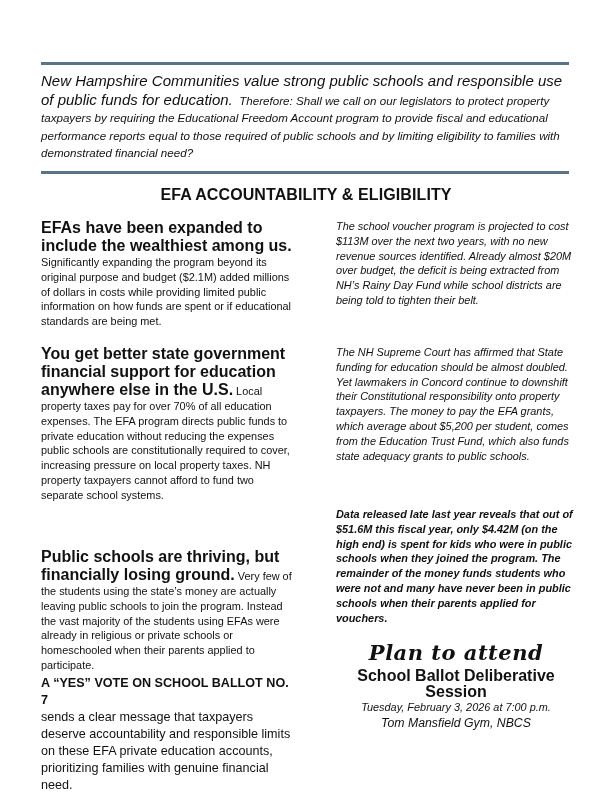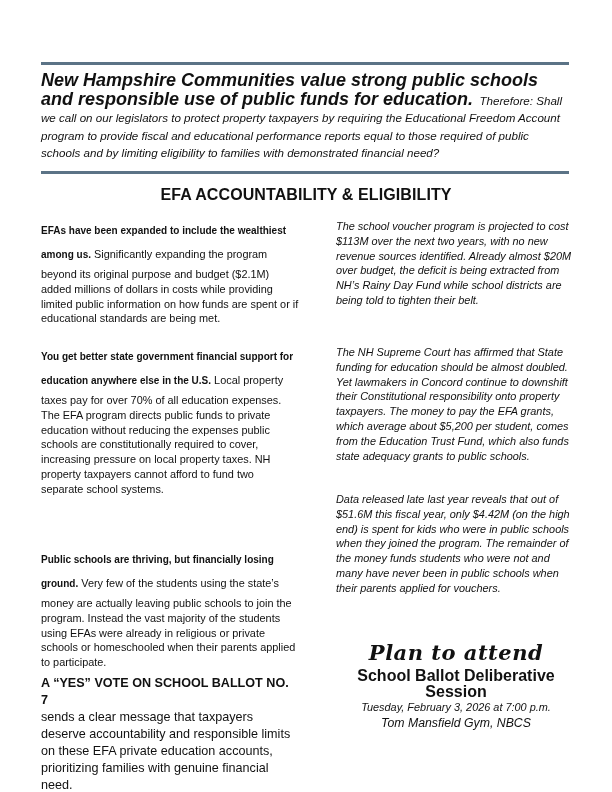--- a/index.html
+++ b/index.html
@@ -1,32 +1,32 @@
 <!DOCTYPE html>
 <html><head>
   <meta charset="utf-8">
   <style>
     html, body { margin: 0; padding: 0; background: #ffffff; }
     body { width: 612px; height: 792px; position: relative; overflow: hidden; color: #111; font-family: "Liberation Sans", sans-serif; }
     .rule { position: absolute; left: 41px; width: 528px; height: 3px; background: #5b7386; }
     #rule-top { top: 62px; }
     #rule-bottom { top: 171px; }
     .intro { position: absolute; left: 41px; top: 72px; width: 530px; font-size: 11.6px; line-height: 17.6px; font-style: italic; }
-    .intro .lead { font-weight: bold; font-size: 18px; font-style: italic; }
+    .intro .lead { font-weight: normal; font-size: 15px; font-style: italic; }
     .title { position: absolute; left: 0; width: 612px; top: 186px; text-align: center; font-weight: bold; font-size: 16px; letter-spacing: 0.1px; }
     .col-left { position: absolute; left: 41px; width: 258px; }
     .col-right { position: absolute; left: 336px; width: 240px; font-style: italic; font-size: 10.9px; line-height: 14.8px; }
     .para { font-size: 10.9px; line-height: 14.8px; }
-    .para .head { font-weight: bold; font-size: 10px; line-height: 24px; }
+    .para .head { font-weight: bold; font-size: 16px; line-height: 18px; }
     #left-1 { top: 219px; }
     #left-2 { top: 345px; }
     #left-3 { top: 508px; margin-top: 40px; }
     #right-1 { top: 219px; }
     #right-2 { top: 345px; }
-    #right-3 { top: 492px; }
+    #right-3 { top: 507px; font-weight: bold; }
     #vote { top: 658px; font-size: 12.6px; line-height: 17px; margin-top: 17px; }
     #vote .head { font-weight: bold; font-size: 12.6px; }
     .attend { position: absolute; left: 336px; width: 240px; top: 640px; text-align: center; }
     .script { font-family: "DejaVu Serif", serif; font-style: italic; font-weight: bold; font-size: 21px; line-height: 26px; letter-spacing: 0.5px; }
     .session { font-weight: bold; font-size: 16px; line-height: 16px; margin-top: 2px; }
     .date { font-style: italic; font-size: 10.9px; line-height: 15px; }
     .place { font-style: italic; font-size: 12.3px; line-height: 16px; }
   </style>
 </head>
 <body>

